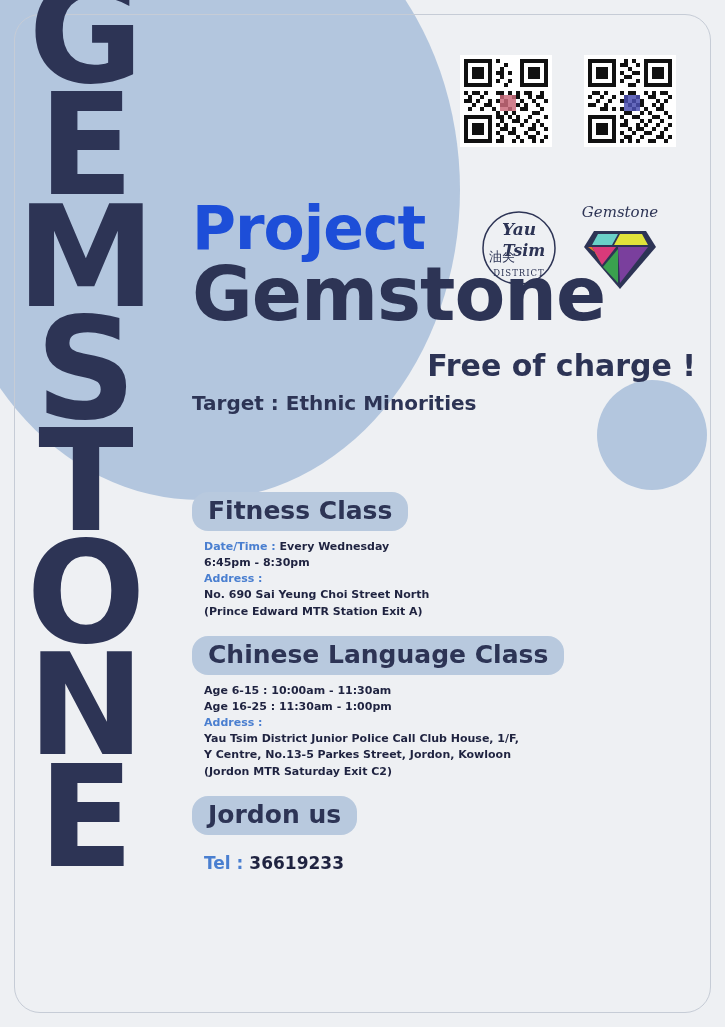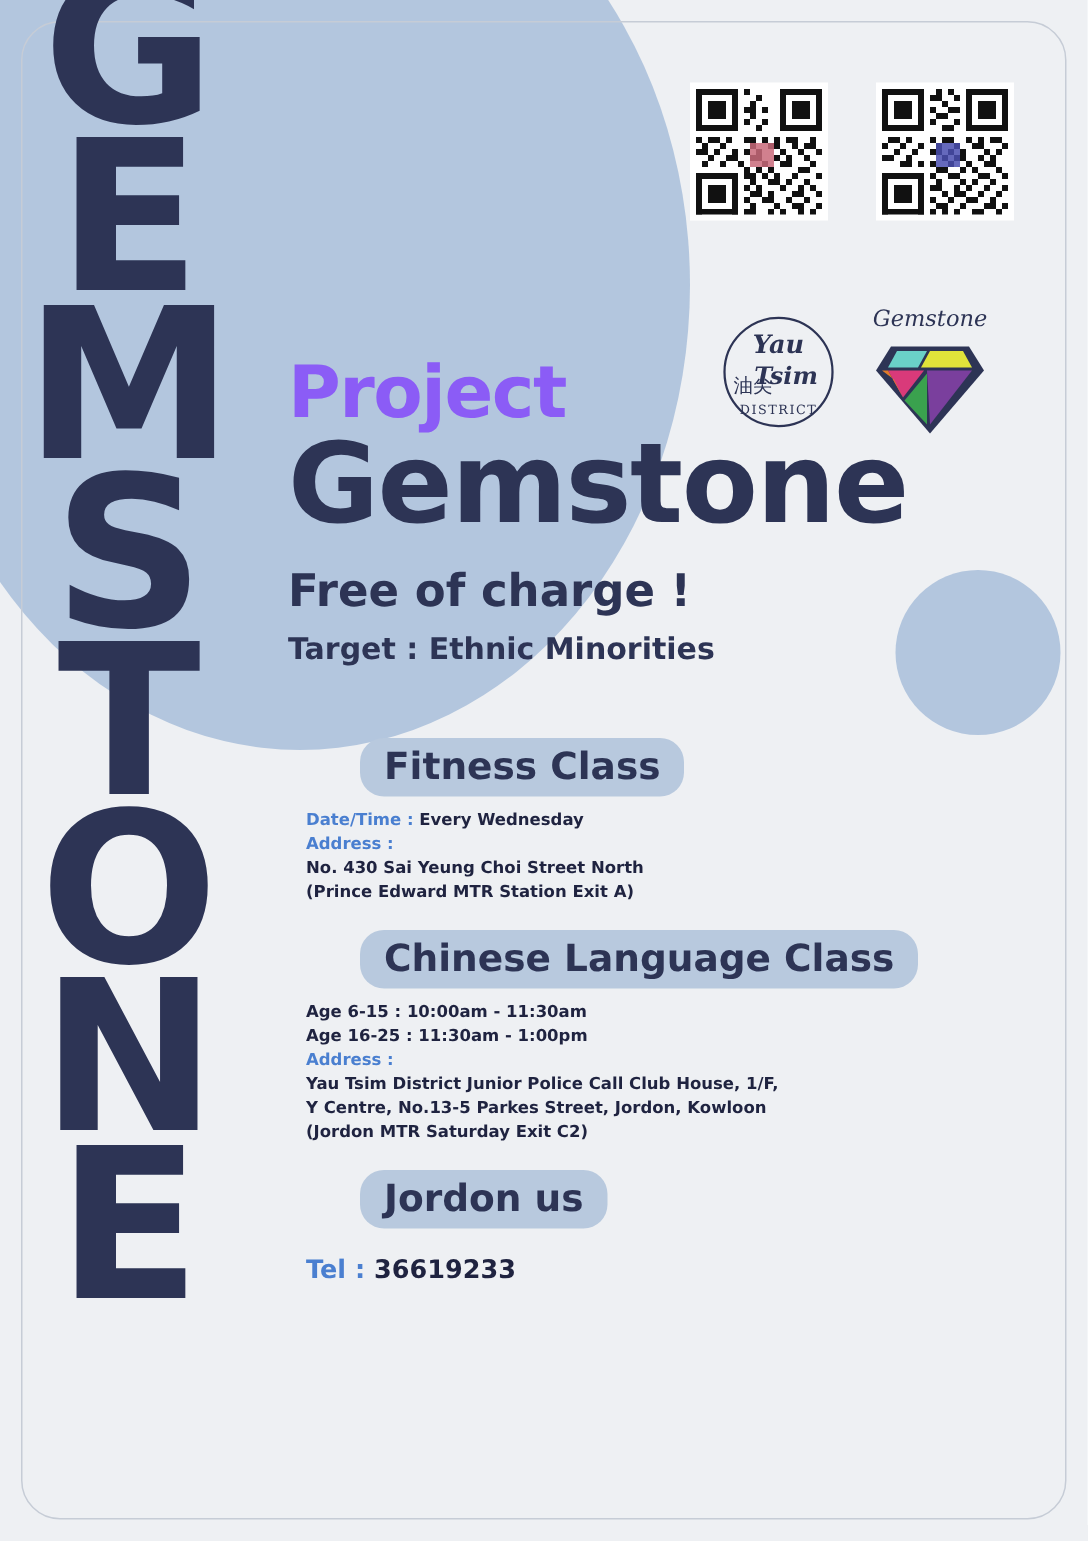--- a/index.html
+++ b/index.html
@@ -100,37 +100,37 @@
 
   
   .title-block {
     position: absolute;
     left: 12px;
     top: 200px;
     width: 520px;
   }
   .title-line1 {
     font-family: "DejaVu Sans", sans-serif;
-    font-size: 48px;
+    font-size: 60px;
     font-weight: 800;
-    color: #8b5cf6;
+    color: #1d4ed8;
     line-height: 0.95;
     letter-spacing: -1px;
-    margin-top: 40px;
   }
   .title-line2 {
     font-family: "DejaVu Sans", sans-serif;
     font-size: 74px;
     font-weight: 800;
     color: #2d3455;
     line-height: 1.02;
     letter-spacing: -1px;
   }
   .free-line {
     margin-top: 16px;
+    text-align: right;
     padding-right: 16px;
     font-size: 30px;
     font-weight: 800;
     color: #2d3455;
     font-family: "DejaVu Sans", sans-serif;
   }
   .target-line {
     margin-top: 8px;
     text-align: left;
     padding-right: 16px;
@@ -182,21 +182,20 @@
   .sec-header {
     display: inline-block;
     background: #b8c9de;
     color: #2d3455;
     font-family: "DejaVu Sans", sans-serif;
     font-weight: 800;
     font-size: 25px;
     padding: 4px 16px 6px 16px;
     border-radius: 16px;
     margin-bottom: 8px;
-    margin-left: 48px;
   }
   .sec-body {
     margin: 0 0 16px 12px;
     color: #1f2340;
     font-size: 11px;
     font-weight: 700;
     line-height: 1.47;
     font-family: "DejaVu Sans", sans-serif;
   }
   .lbl {
@@ -481,22 +480,23 @@
 
     <div class="sections">
 
       <div>
         <div class="sec-header">Fitness Class</div>
         <div class="sec-body">
           <div class="row">
             <span class="lbl">Date/Time :</span>
             <span>Every Wednesday</span>
           </div>
+          <div class="row">6:45pm - 8:30pm</div>
           <div class="row"><span class="lbl">Address :</span></div>
-          <div class="row">No. 430 Sai Yeung Choi Street North</div>
+          <div class="row">No. 690 Sai Yeung Choi Street North</div>
           <div class="row">(Prince Edward MTR Station Exit A)</div>
         </div>
       </div>
 
       <div>
         <div class="sec-header">Chinese Language Class</div>
         <div class="sec-body">
           <div class="row">Age 6-15 : 10:00am - 11:30am</div>
           <div class="row">Age 16-25 : 11:30am - 1:00pm</div>
           <div class="row"><span class="lbl">Address :</span></div>

